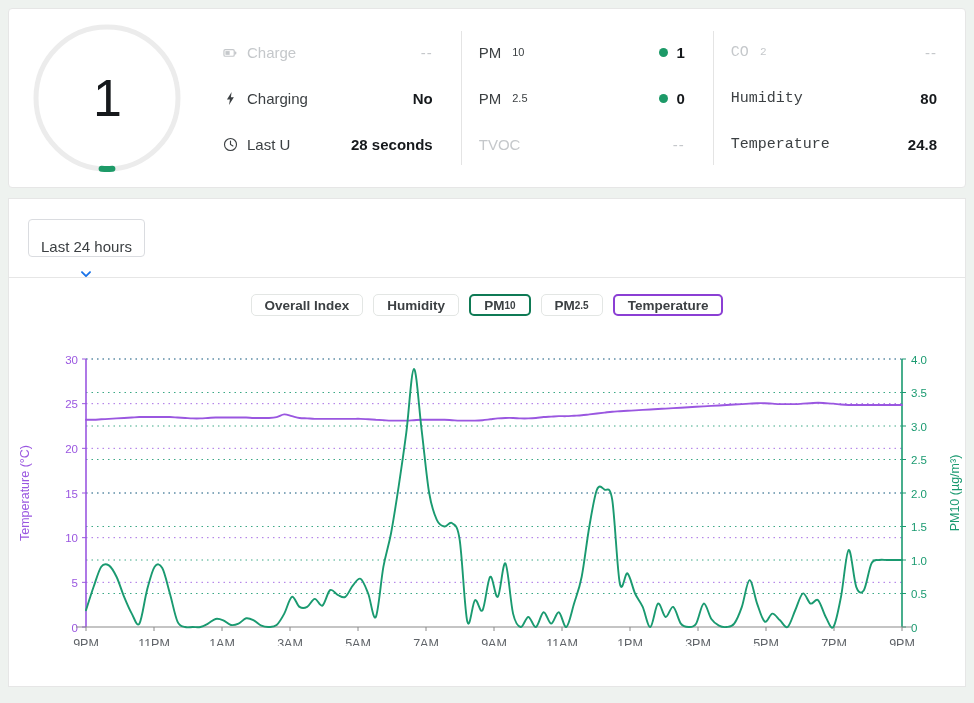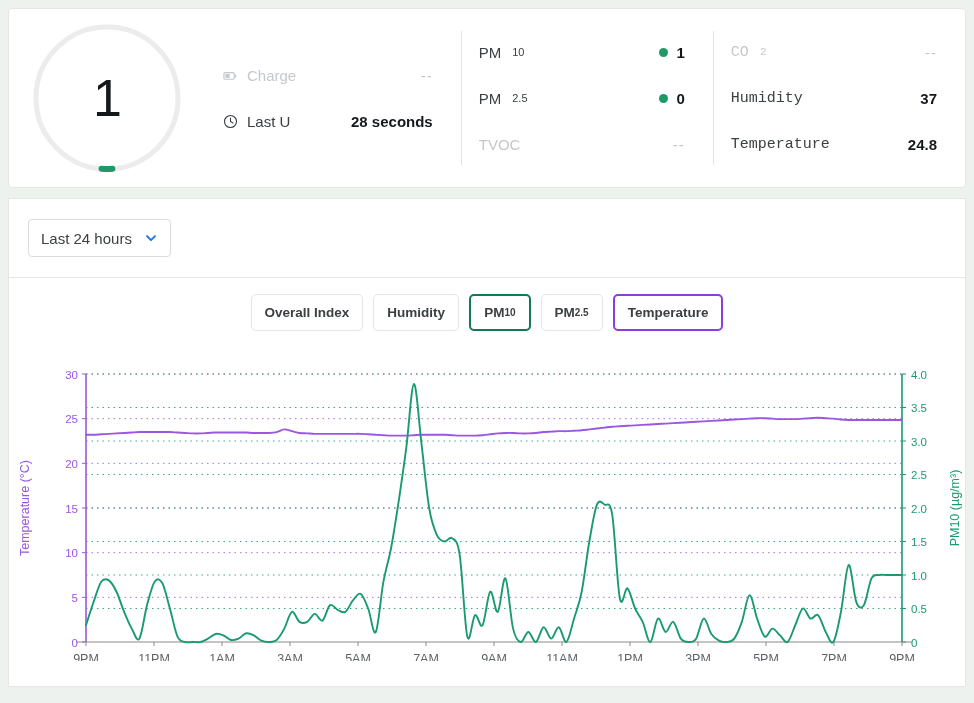--- a/index.html
+++ b/index.html
@@ -85,40 +85,40 @@
     margin-top: 10px;
     border-top: 1px solid #e6e6e6;
   }
   .select-box {
     border: 1px solid #dadce0;
     border-radius: 4px;
     height: 38px;
     padding: 18px 12px;
     display: inline-flex; align-items: center; gap: 12px;
     font-size: 15px; color: #3c4043;
-    background: #fff; cursor: pointer;
+    background: #fff; cursor: pointer; flex-direction: column;
   }
   .caret { color: #1a73e8; display: flex; }
 
   
   .chart-card {
     background: #ffffff;
     border: 1px solid #e6e6e6;
     border-top: none;
     height: 409px;
     position: relative;
   }
   .tab-row {
     display: flex; justify-content: center; gap: 10px;
     padding-top: 16px;
   }
   .tab {
     border: 1px solid #e3e6e4;
     border-radius: 5px;
-    height: 37px;
+    height: 22px;
     padding: 0 13px;
     display: inline-flex; align-items: center;
     font-size: 13.5px; font-weight: bold; color: #3c4043;
     background: #fff; cursor: pointer; white-space: nowrap;
   }
   .tab .sub { font-size: 10px; vertical-align: sub; }
   .tab.active-pm { border: 2px solid #0f7a55; }
   .tab.active-temp { border: 2px solid #8b3fd4; }
 
   .plot-wrap { position: relative; width: 974px; height: 330px; }
@@ -150,20 +150,32 @@
                 <rect x="2.6" y="6.5" width="4.5" height="4" fill="#c5c8cb"></rect>
                 <rect x="12.6" y="7" width="1.6" height="3" rx="0.6" fill="#c5c8cb"></rect>
               </svg>
           </span>
           <span>Charge</span>
         </span>
         <span class="stat-spacer"></span>
         <span class="stat-value">--</span>
       </div>
 
+      <div class="stat-row">
+        <span class="stat-label">
+          <span class="ico">
+            <svg width="15" height="15" viewBox="0 0 16 16">
+                <path d="M9.2 1 4.2 9h3.2l-1 6 5.2-8.3H8.4z" fill="#3c4043"></path>
+              </svg>
+          </span>
+          <span>Charging</span>
+        </span>
+        <span class="stat-spacer"></span>
+        <span class="stat-value">No</span>
+      </div>
 
       <div class="stat-row">
         <span class="stat-label">
           <span class="ico">
             <svg width="15" height="15" viewBox="0 0 16 16">
                 <circle cx="8" cy="8" r="6.4" fill="none" stroke="#3c4043" stroke-width="1.2"></circle>
                 <path d="M8 4.3V8l2.6 1.6" fill="none" stroke="#3c4043" stroke-width="1.2" stroke-linecap="round"></path>
               </svg>
           </span>
           <span>Last U</span>
@@ -211,21 +223,21 @@
         </span>
         <span class="stat-spacer"></span>
         <span class="stat-value">--</span>
       </div>
 
       <div class="stat-row">
         <span class="stat-label">
           <span>Humidity</span>
         </span>
         <span class="stat-spacer"></span>
-        <span class="stat-value">37</span>
+        <span class="stat-value">80</span>
       </div>
 
       <div class="stat-row">
         <span class="stat-label">
           <span>Temperature</span>
         </span>
         <span class="stat-spacer"></span>
         <span class="stat-value">24.8</span>
       </div>
     </div>

